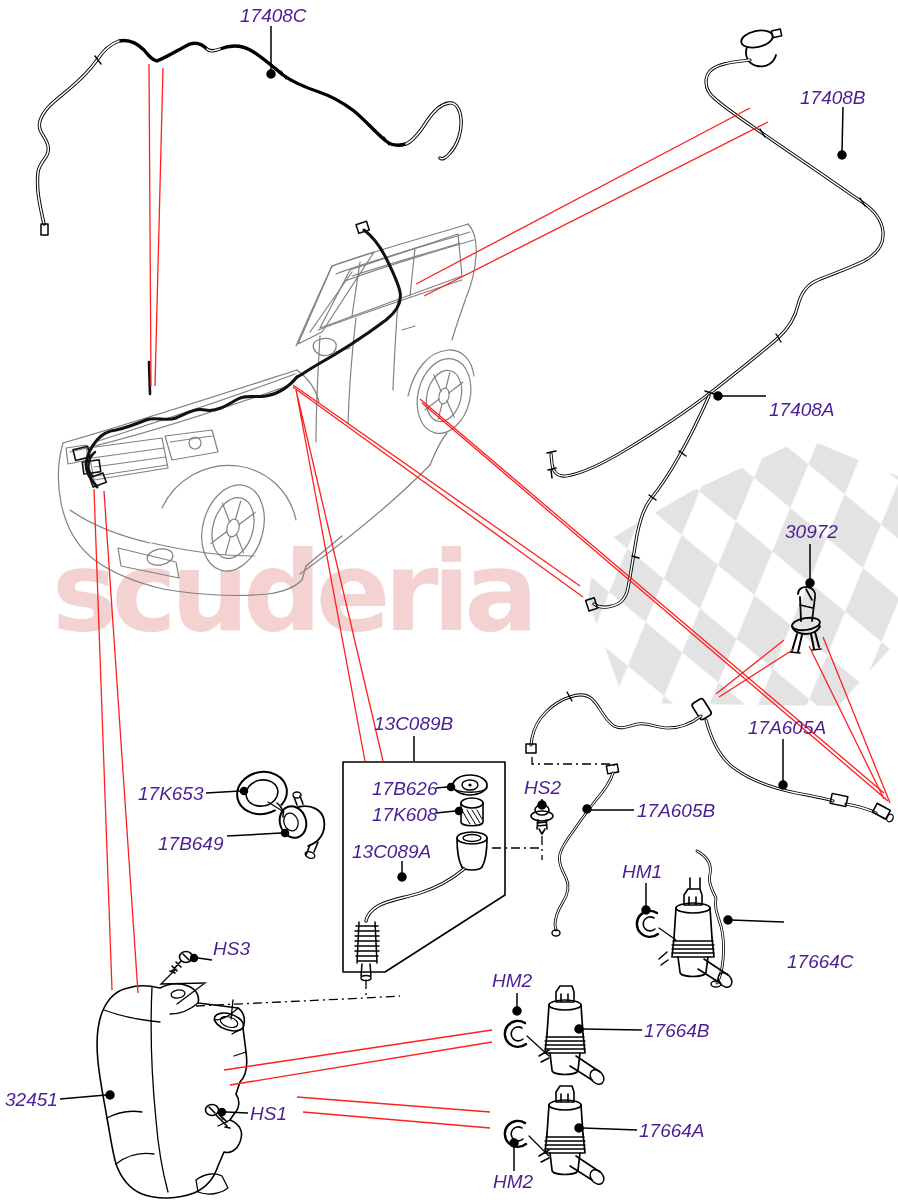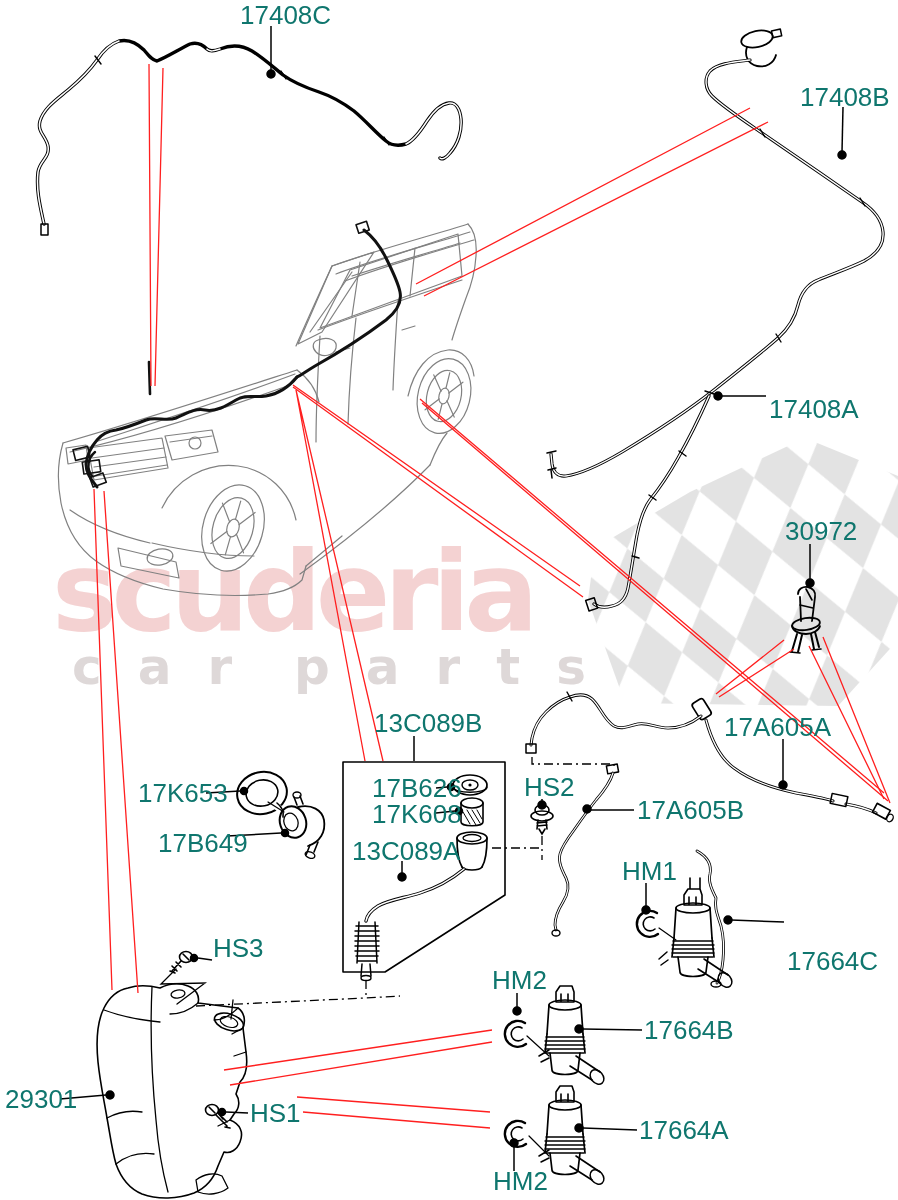--- a/index.html
+++ b/index.html
@@ -15,31 +15,31 @@
   }
   .watermark-tagline{
     position:absolute;left:72px;top:638px;width:540px;
     font-family:"DejaVu Sans", sans-serif;
     font-weight:bold;font-size:50px;letter-spacing:36px;color:#ded8d8;
     user-select:none;white-space:nowrap;
   }
   .watermark-tagline span{margin-right:26px;}
   svg.art{position:absolute;left:0;top:0;}
   .lbl{
-    position:absolute;font-size:26px;color:#0f766e;line-height:19px;white-space:nowrap;
+    position:absolute;font-size:19px;color:#4c1d95;line-height:19px;white-space:nowrap;
     cursor:pointer;
+    font-style:italic;
   }
 </style>
 </head>
 <body>
 
 <div class="canvas">
 
   <div class="watermark-brand">scuderia</div>
-  <div class="watermark-tagline"><span>car</span><span>parts</span></div>
 
   <svg class="art" width="898" height="1200" viewBox="0 0 898 1200">
     <defs>
       <pattern id="checker" width="56" height="76" patternUnits="userSpaceOnUse" patternTransform="rotate(-14)">
         <polygon points="28,0 56,38 28,76 0,38" fill="#e3e3e3"></polygon>
       </pattern>
       <clipPath id="checkclip">
         <polygon points="595,548 690,492 805,438 898,476 898,640 838,706 625,703 588,600"></polygon>
       </clipPath>
     </defs>
@@ -364,32 +364,32 @@
         <circle cx="110" cy="1095" r="4"></circle>
       <path fill="none" d="M248,1113 L226,1112"></path>
         <circle cx="222" cy="1112" r="3.5"></circle>
     </g>
   </svg>
 
   <div class="lbl" style="left:240px;top:6px">17408C</div>
   <div class="lbl" style="left:800px;top:88px">17408B</div>
   <div class="lbl" style="left:769px;top:400px">17408A</div>
   <div class="lbl" style="left:785px;top:522px">30972</div>
-  <div class="lbl" style="left:724px;top:718px">17A605A</div>
+  <div class="lbl" style="left:748px;top:718px">17A605A</div>
   <div class="lbl" style="left:637px;top:801px">17A605B</div>
   <div class="lbl" style="left:524px;top:778px">HS2</div>
   <div class="lbl" style="left:374px;top:714px">13C089B</div>
   <div class="lbl" style="left:372px;top:779px">17B626</div>
   <div class="lbl" style="left:372px;top:805px">17K608</div>
   <div class="lbl" style="left:352px;top:842px">13C089A</div>
   <div class="lbl" style="left:138px;top:784px">17K653</div>
   <div class="lbl" style="left:158px;top:834px">17B649</div>
   <div class="lbl" style="left:622px;top:862px">HM1</div>
   <div class="lbl" style="left:787px;top:952px">17664C</div>
   <div class="lbl" style="left:213px;top:939px">HS3</div>
   <div class="lbl" style="left:492px;top:971px">HM2</div>
   <div class="lbl" style="left:644px;top:1021px">17664B</div>
   <div class="lbl" style="left:639px;top:1121px">17664A</div>
   <div class="lbl" style="left:493px;top:1172px">HM2</div>
-  <div class="lbl" style="left:5px;top:1090px">29301</div>
+  <div class="lbl" style="left:5px;top:1090px">32451</div>
   <div class="lbl" style="left:250px;top:1104px">HS1</div>
 
 </div>
 
 </body></html>

